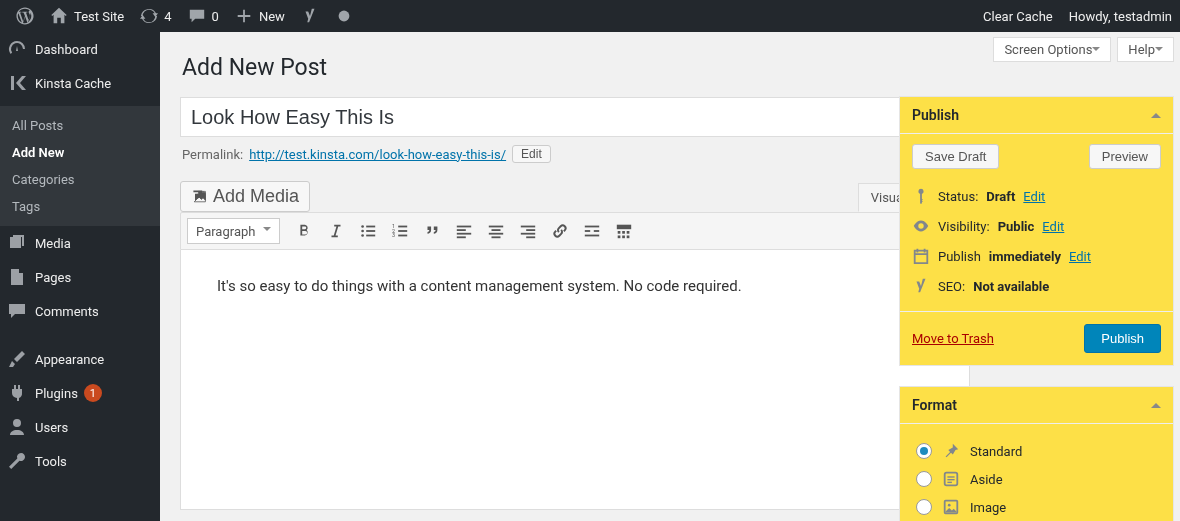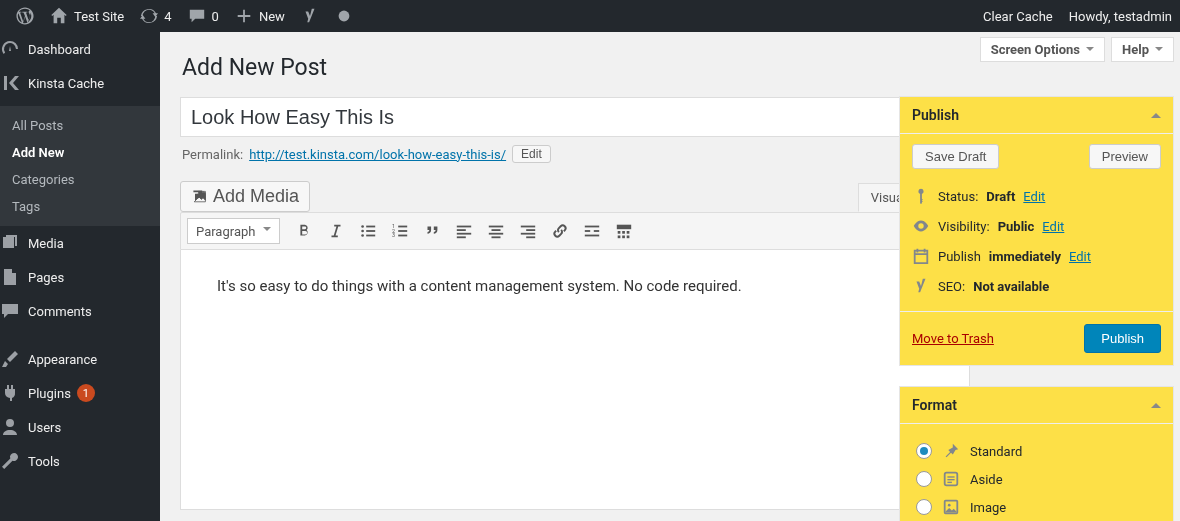--- a/index.html
+++ b/index.html
@@ -37,21 +37,21 @@
   
   .sidebar {
     position: absolute;
     top: 32px; left: 0; bottom: 0;
     width: 160px;
     background: #23282d;
     color: #eee;
   }
   .menu-item {
     display: flex; align-items: center;
-    height: 34px; padding: 0 0;
+    height: 34px; padding: 0 7px;
     color: #eee; cursor: pointer;
     position: relative;
   }
   .menu-item svg { width: 20px; height: 20px; margin-right: 8px; fill: #9ca0a5; }
   .menu-item.current { background: #0073aa; color: #fff; }
   .menu-item.current svg { fill: #fff; }
   .menu-item.current::after {
     content: ""; position: absolute; right: -8px; top: 50%; transform: translateY(-50%);
     border: 8px solid transparent; border-right-color: #f1f1f1;
   }
@@ -70,23 +70,22 @@
     top: 32px; left: 160px; right: 0; bottom: 0;
     overflow: hidden;
   }
   .top-options {
     position: absolute; top: 5px; right: 6px;
     display: flex; gap: 6px;
   }
   .screen-btn {
     background: #fff; border: 1px solid #ddd;
     padding: 4px 10px; font-size: 13px; color: #555;
-    display: flex; align-items: center; gap: 6px;
+    display: flex; align-items: center; 
     cursor: pointer;
-    font-weight: bold;
   }
   .screen-btn .caret {
     width: 0; height: 0; border: 4px solid transparent; border-top-color: #888; margin-top: 3px;
   }
 
   .editor-col { position: absolute; top: 0; left: 20px; width: 790px; }
   .meta-col   { position: absolute; top: 64px; right: 6px; width: 275px; }
 
   h1.page-title { font-size: 23px; font-weight: 400; color: #23282d; margin: 22px 0 16px 2px; }
 

